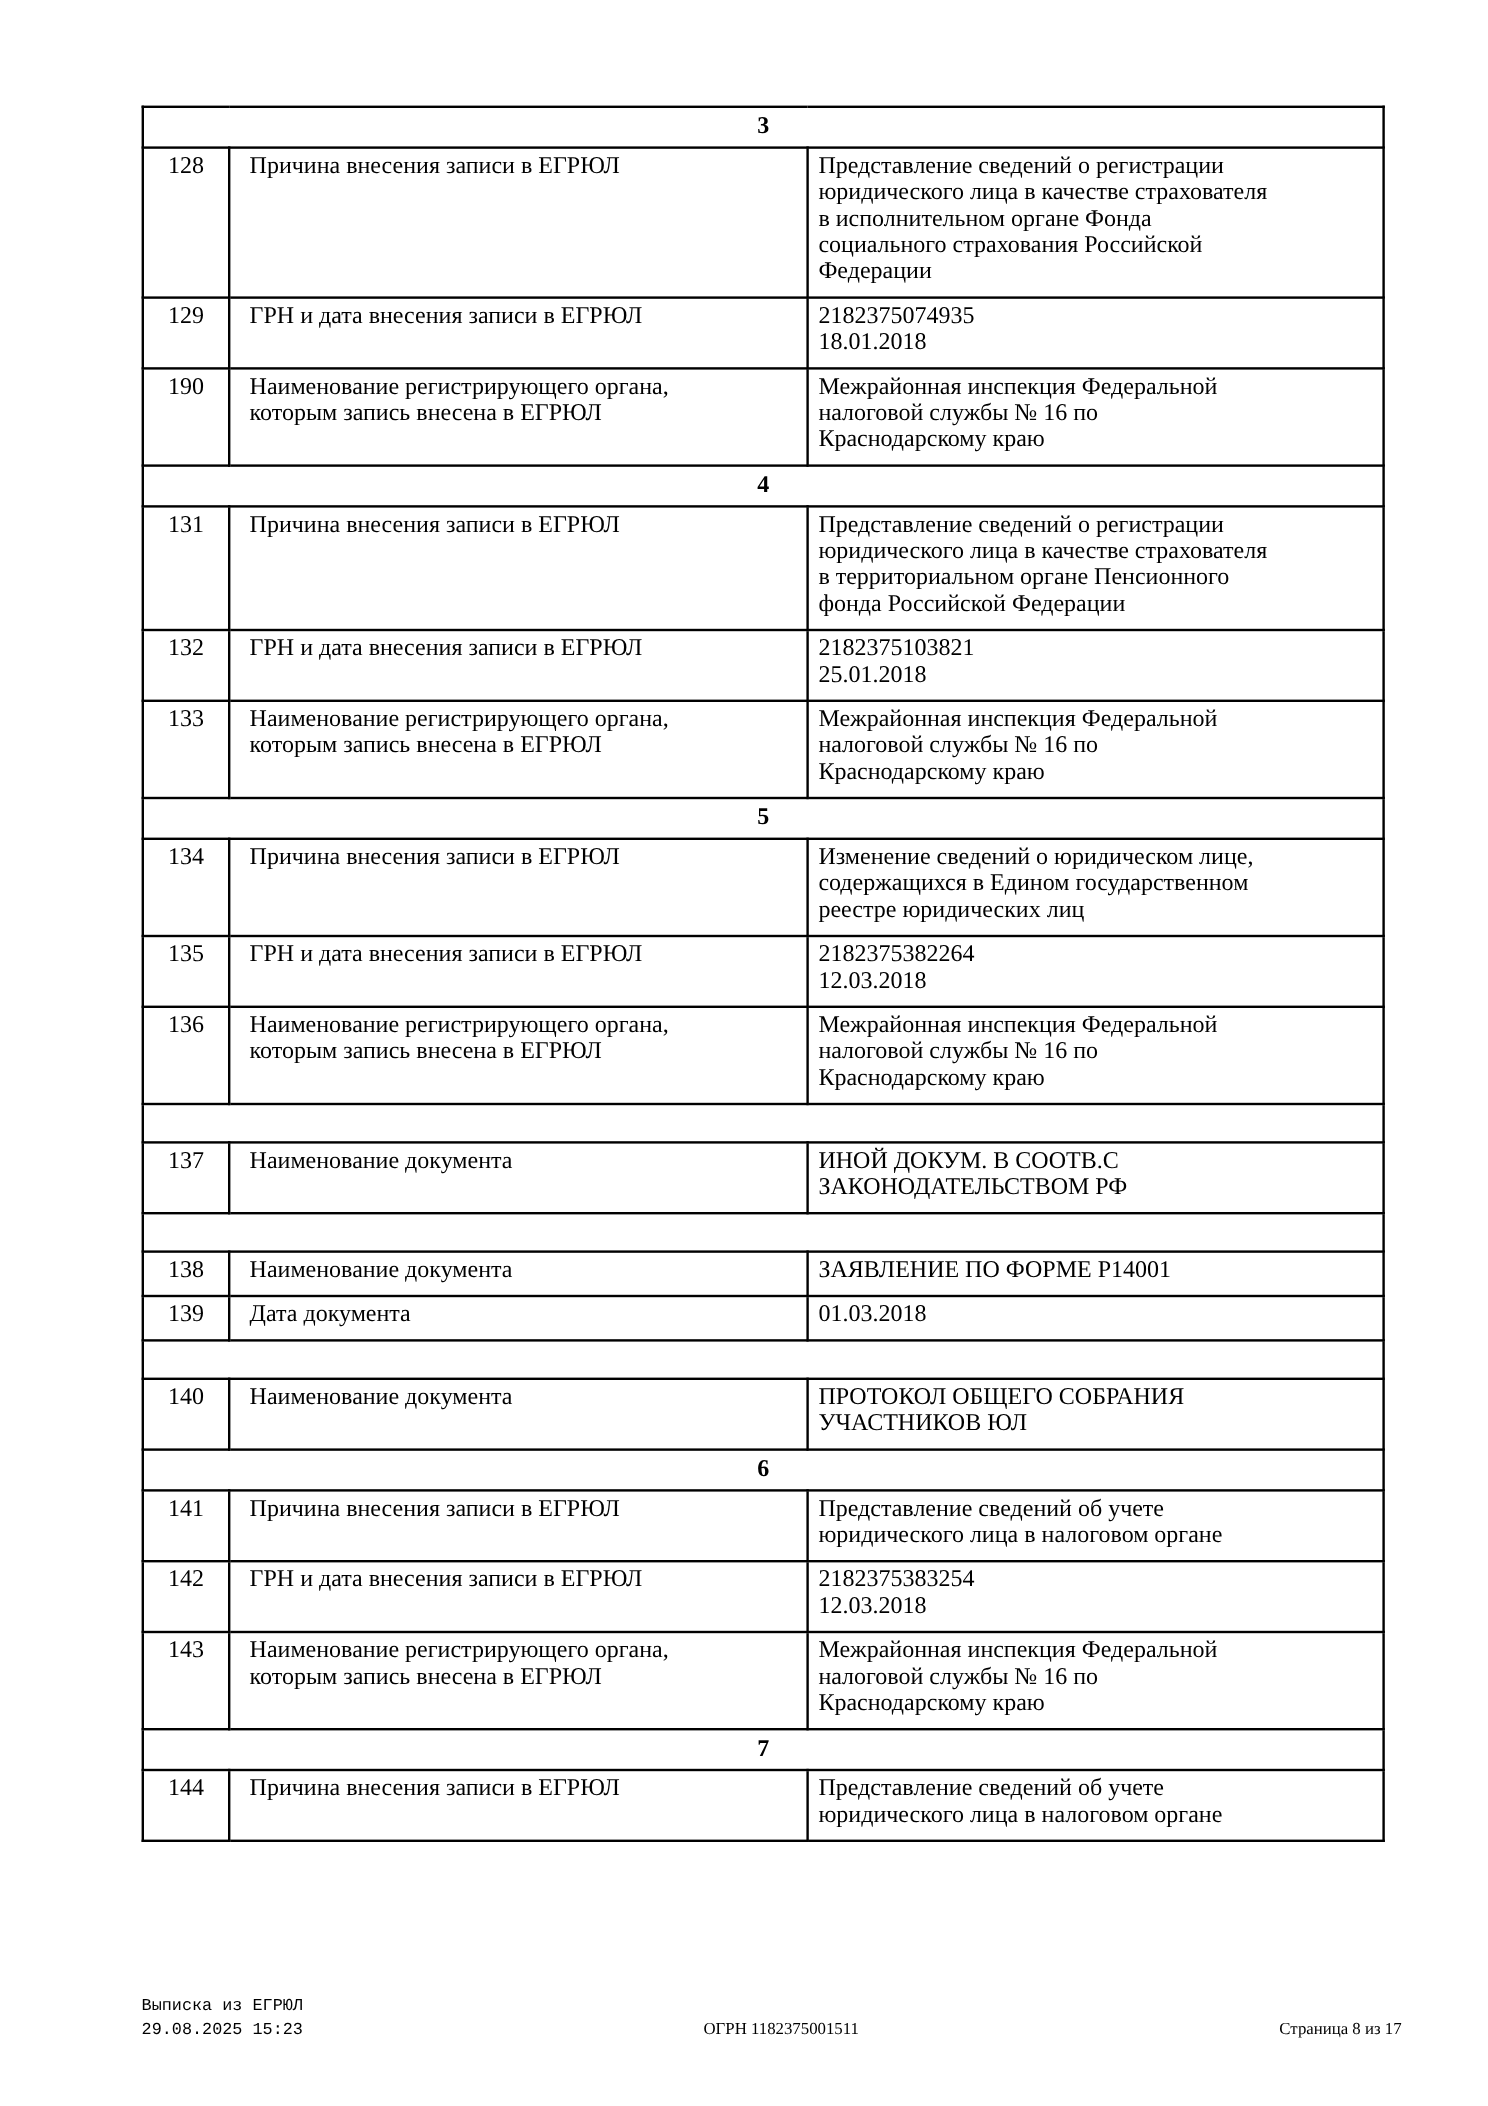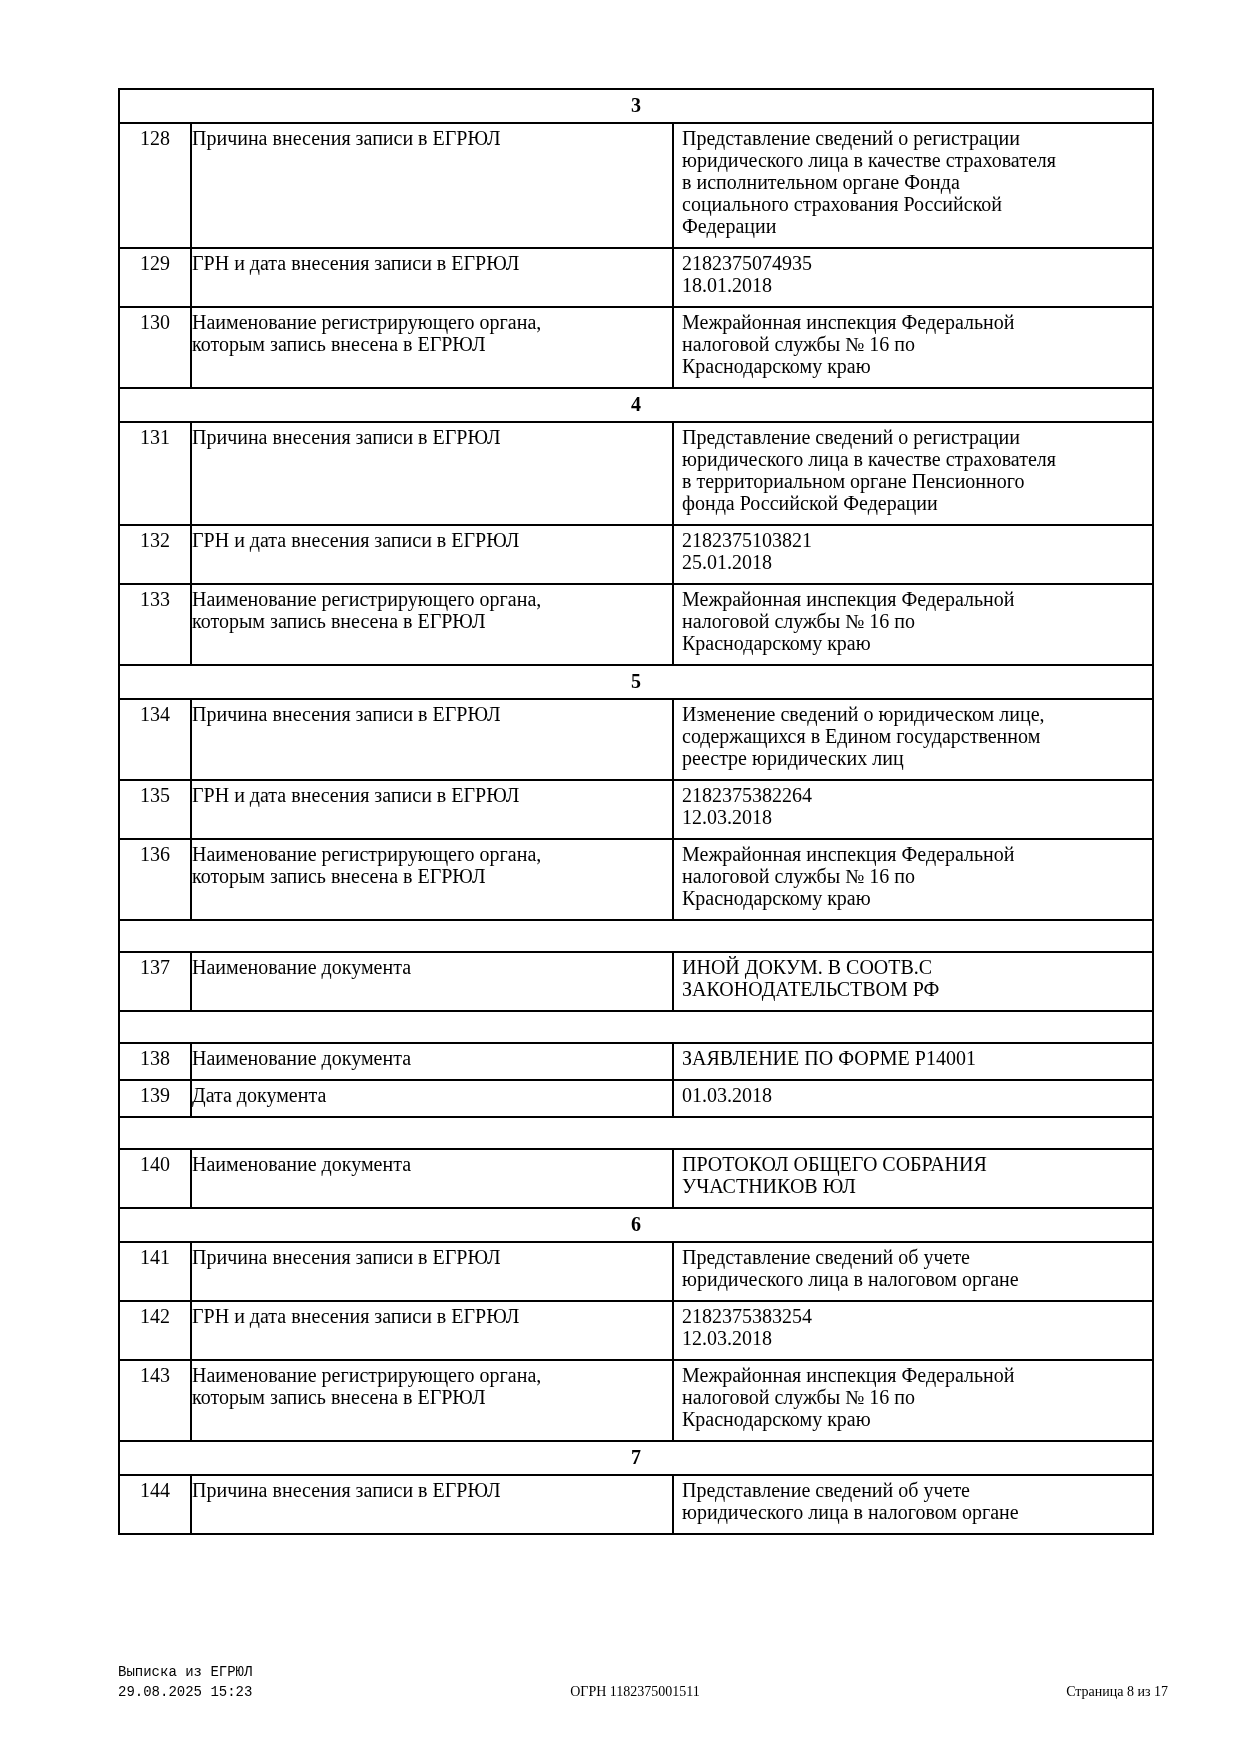--- a/index.html
+++ b/index.html
@@ -29,21 +29,21 @@
   .doc-table td {
     border: 2px solid #000000;
     vertical-align: top;
     white-space: pre-line;
   }
   td.cell-num {
     text-align: center;
     padding: 3px 4px 10px 4px;
   }
   td.cell-label {
-    padding: 3px 8px 10px 0;
+    padding: 3px 8px 10px 16px;
     border-radius: 10px;
   }
   td.cell-value {
     padding: 3px 8px 10px 8px;
   }
   td.cell-section {
     text-align: center;
     font-weight: bold;
     padding: 4px 4px 6px 4px;
   }
@@ -62,21 +62,21 @@
     line-height: 20px;
   }
   .footer-left {
     position: absolute;
     left: 0;
     top: 0;
     font-family: Liberation Mono, monospace;
   }
   .footer-center {
     position: absolute;
-    left: 0;
+    left: 16px;
     top: 20px;
     width: 1034px;
     text-align: center;
   }
   .footer-right {
     position: absolute;
     right: -16px;
     top: 20px;
     text-align: right;
   }
@@ -105,21 +105,21 @@
 социального страхования Российской
 Федерации</td>
         </tr>
         <tr>
           <td class="cell-num">129</td>
           <td class="cell-label">ГРН и дата внесения записи в ЕГРЮЛ</td>
           <td class="cell-value">2182375074935
 18.01.2018</td>
         </tr>
         <tr>
-          <td class="cell-num">130</td>
+          <td class="cell-num">190</td>
           <td class="cell-label">Наименование регистрирующего органа,
 которым запись внесена в ЕГРЮЛ</td>
           <td class="cell-value">Межрайонная инспекция Федеральной
 налоговой службы № 16 по
 Краснодарскому краю</td>
         </tr>
         <tr>
           <td colspan="3" class="cell-section">4</td>
         </tr>
         <tr>

